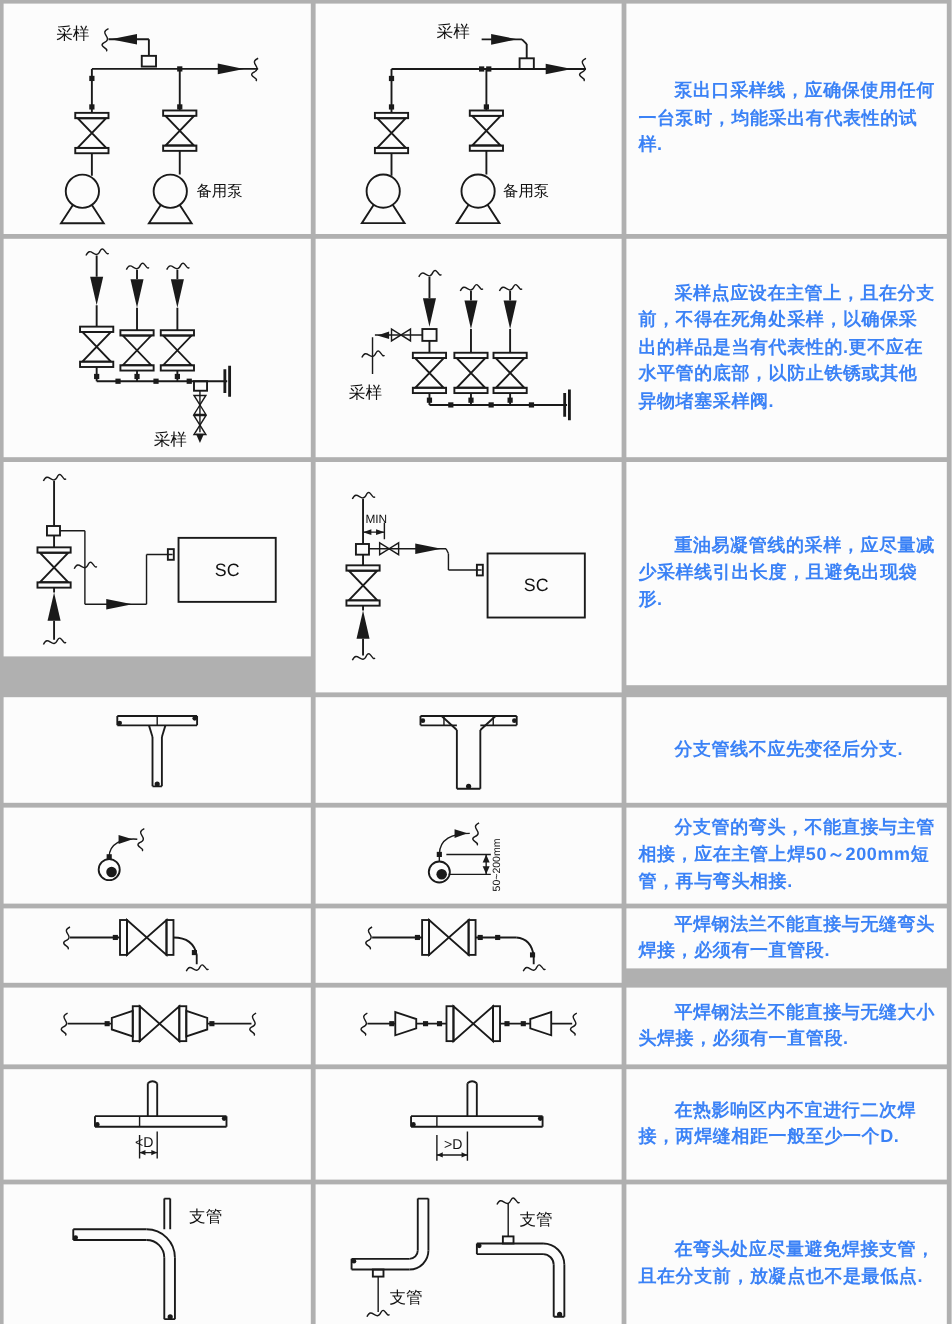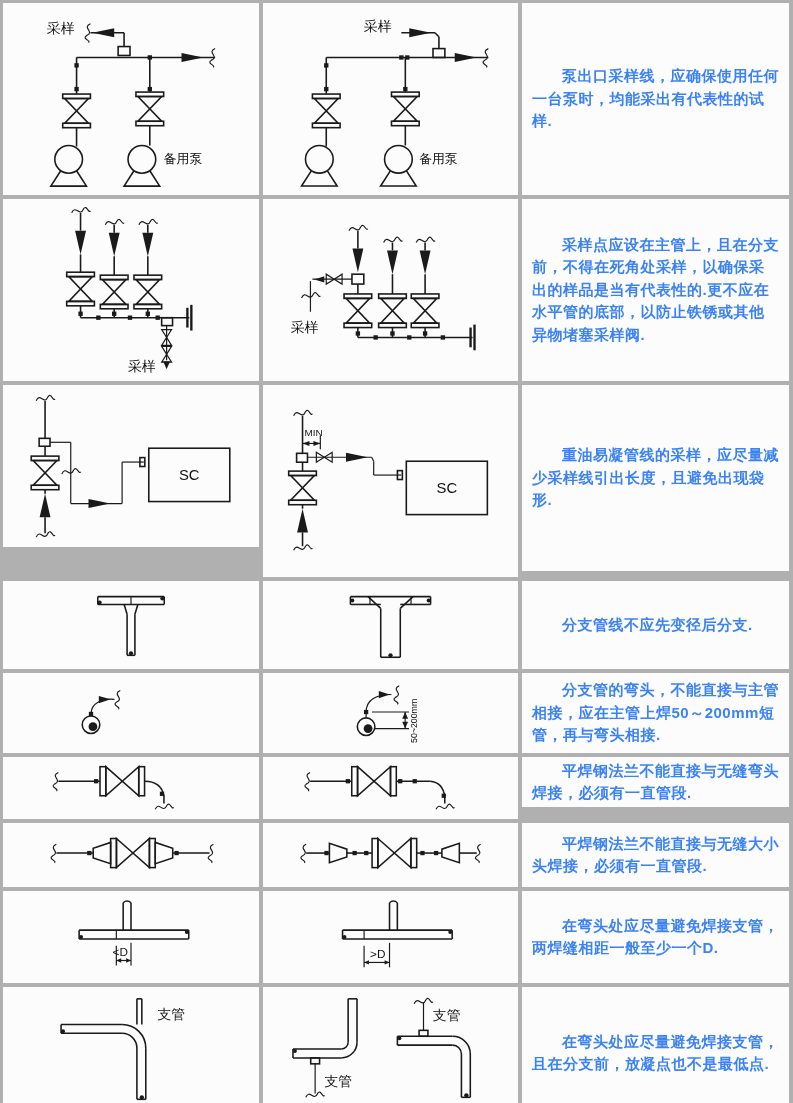--- a/index.html
+++ b/index.html
@@ -499,21 +499,21 @@
       <line class="thin" x1="102" y1="40" x2="102" y2="49"></line>
       <line class="thin" x1="102" y1="56" x2="102" y2="78"></line>
       <line class="thin" x1="128" y1="53" x2="128" y2="78"></line>
       <line class="thin" x1="102" y1="73" x2="128" y2="73"></line>
       <polygon class="fl" points="102,73 107,70.8 107,75.2"></polygon>
       <polygon class="fl" points="128,73 123,70.8 123,75.2"></polygon>
       <text x="116" y="68" font-size="12" text-anchor="middle">&gt;D</text>
     </svg>
   </div>
   <div class="cell note" style="height:92px">
-    <p>在弯头处应尽量避免焊接支管，两焊缝相距一般至少一个D.</p>
+    <p>在热影响区内不宜进行二次焊接，两焊缝相距一般至少一个D.</p>
   </div>
 
   <div class="cell" style="height:132px">
     <svg viewBox="0 0 258 134" preserveAspectRatio="xMidYMid meet">
       <line class="ln" x1="58" y1="38" x2="120" y2="38"></line>
       <line class="ln" x1="58" y1="47" x2="120" y2="47"></line>
       <line class="ln" x1="58" y1="38" x2="58" y2="47"></line>
       <circle class="fl" cx="60" cy="45" r="2"></circle>
       <path class="ln" d="M 120,38 A 24 24 0 0 1 144,62"></path>
       <path class="ln" d="M 120,47 A 15 15 0 0 1 135,62"></path>

